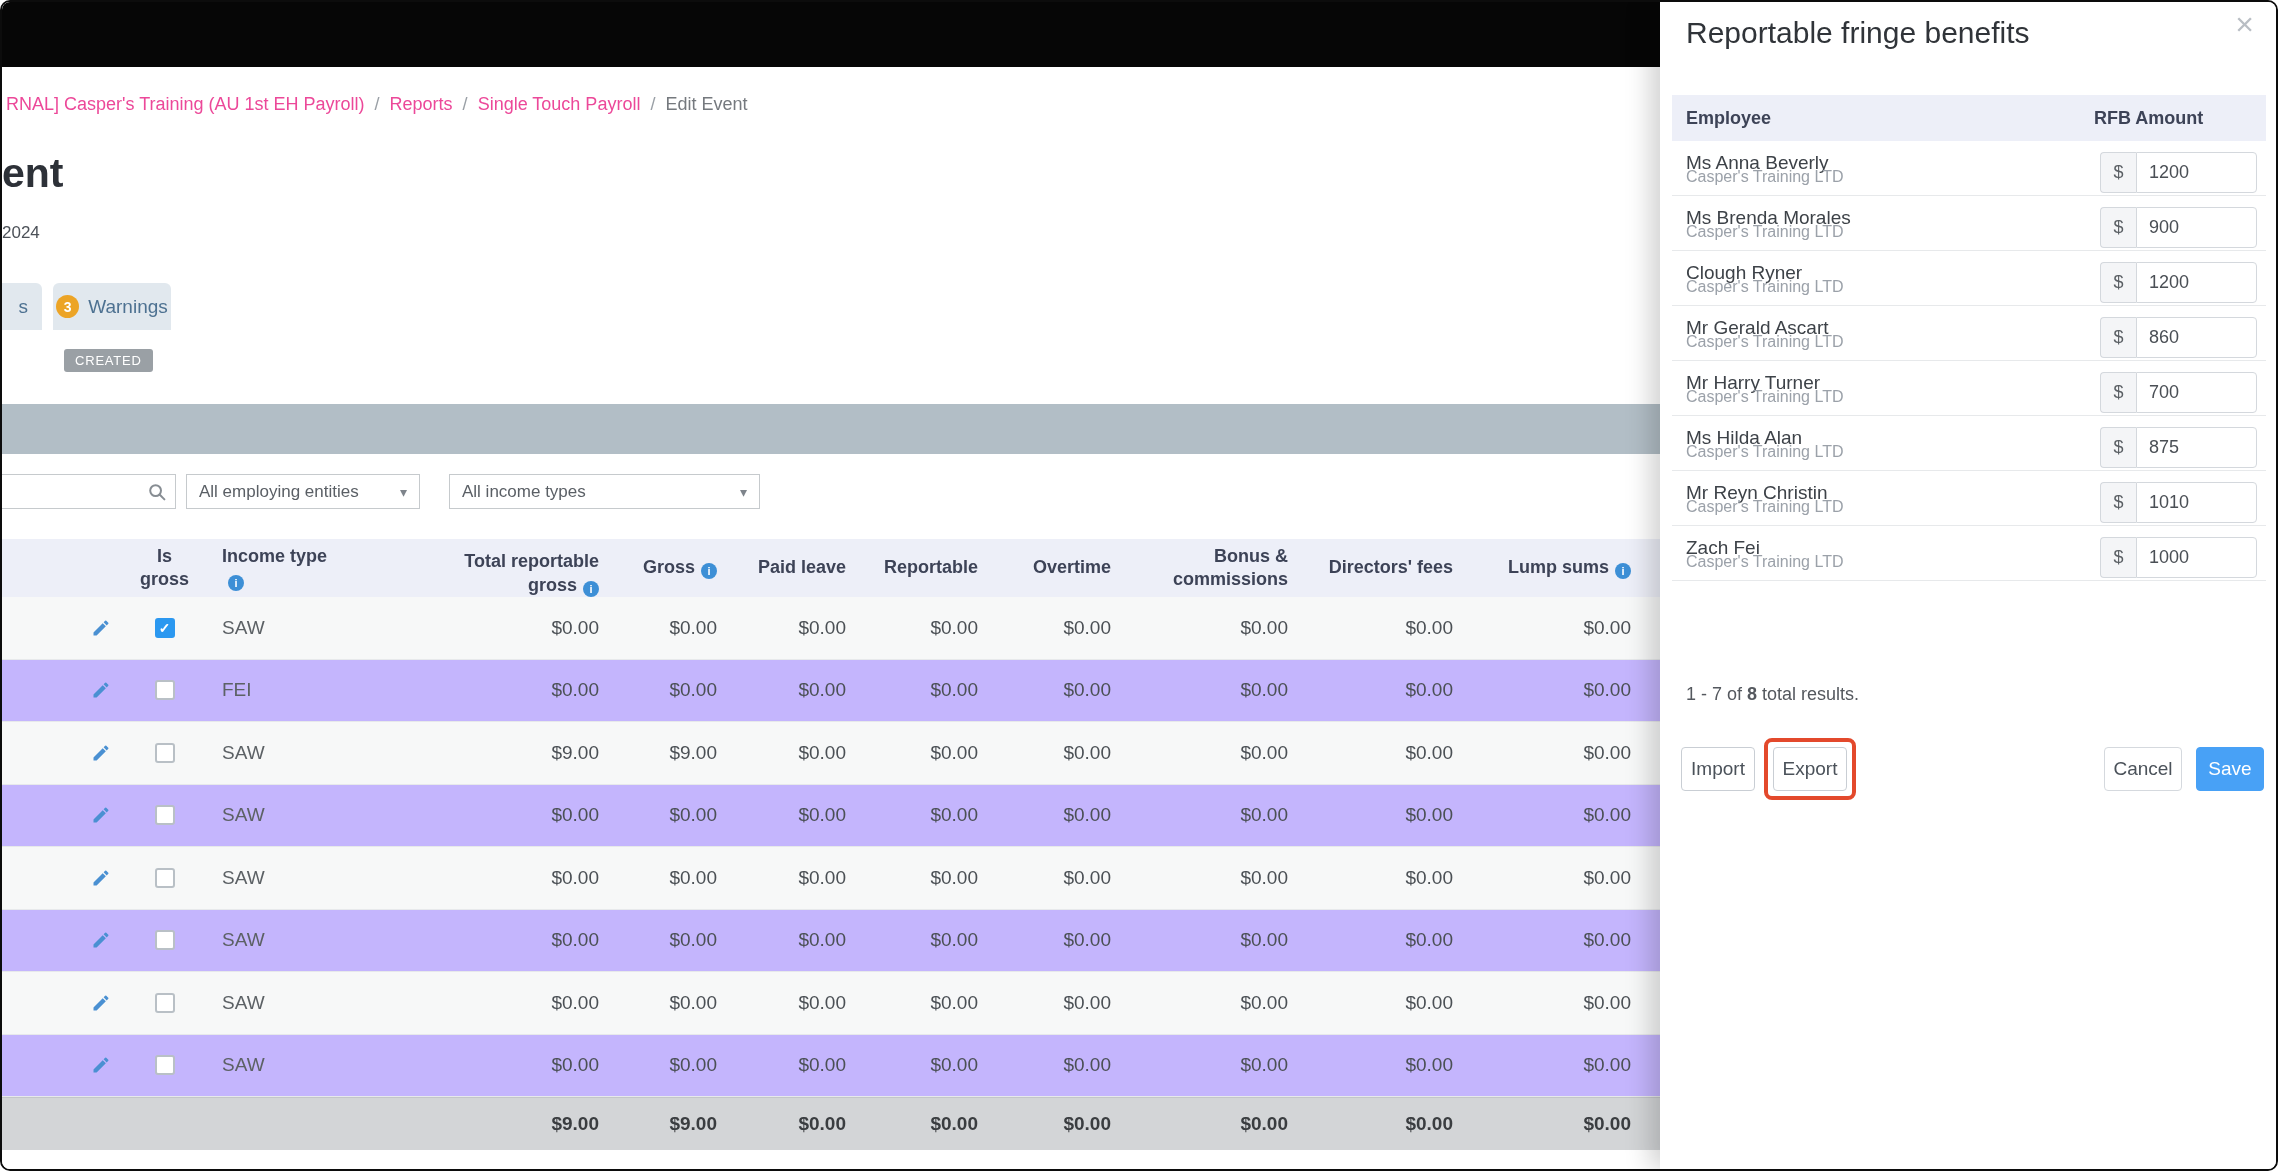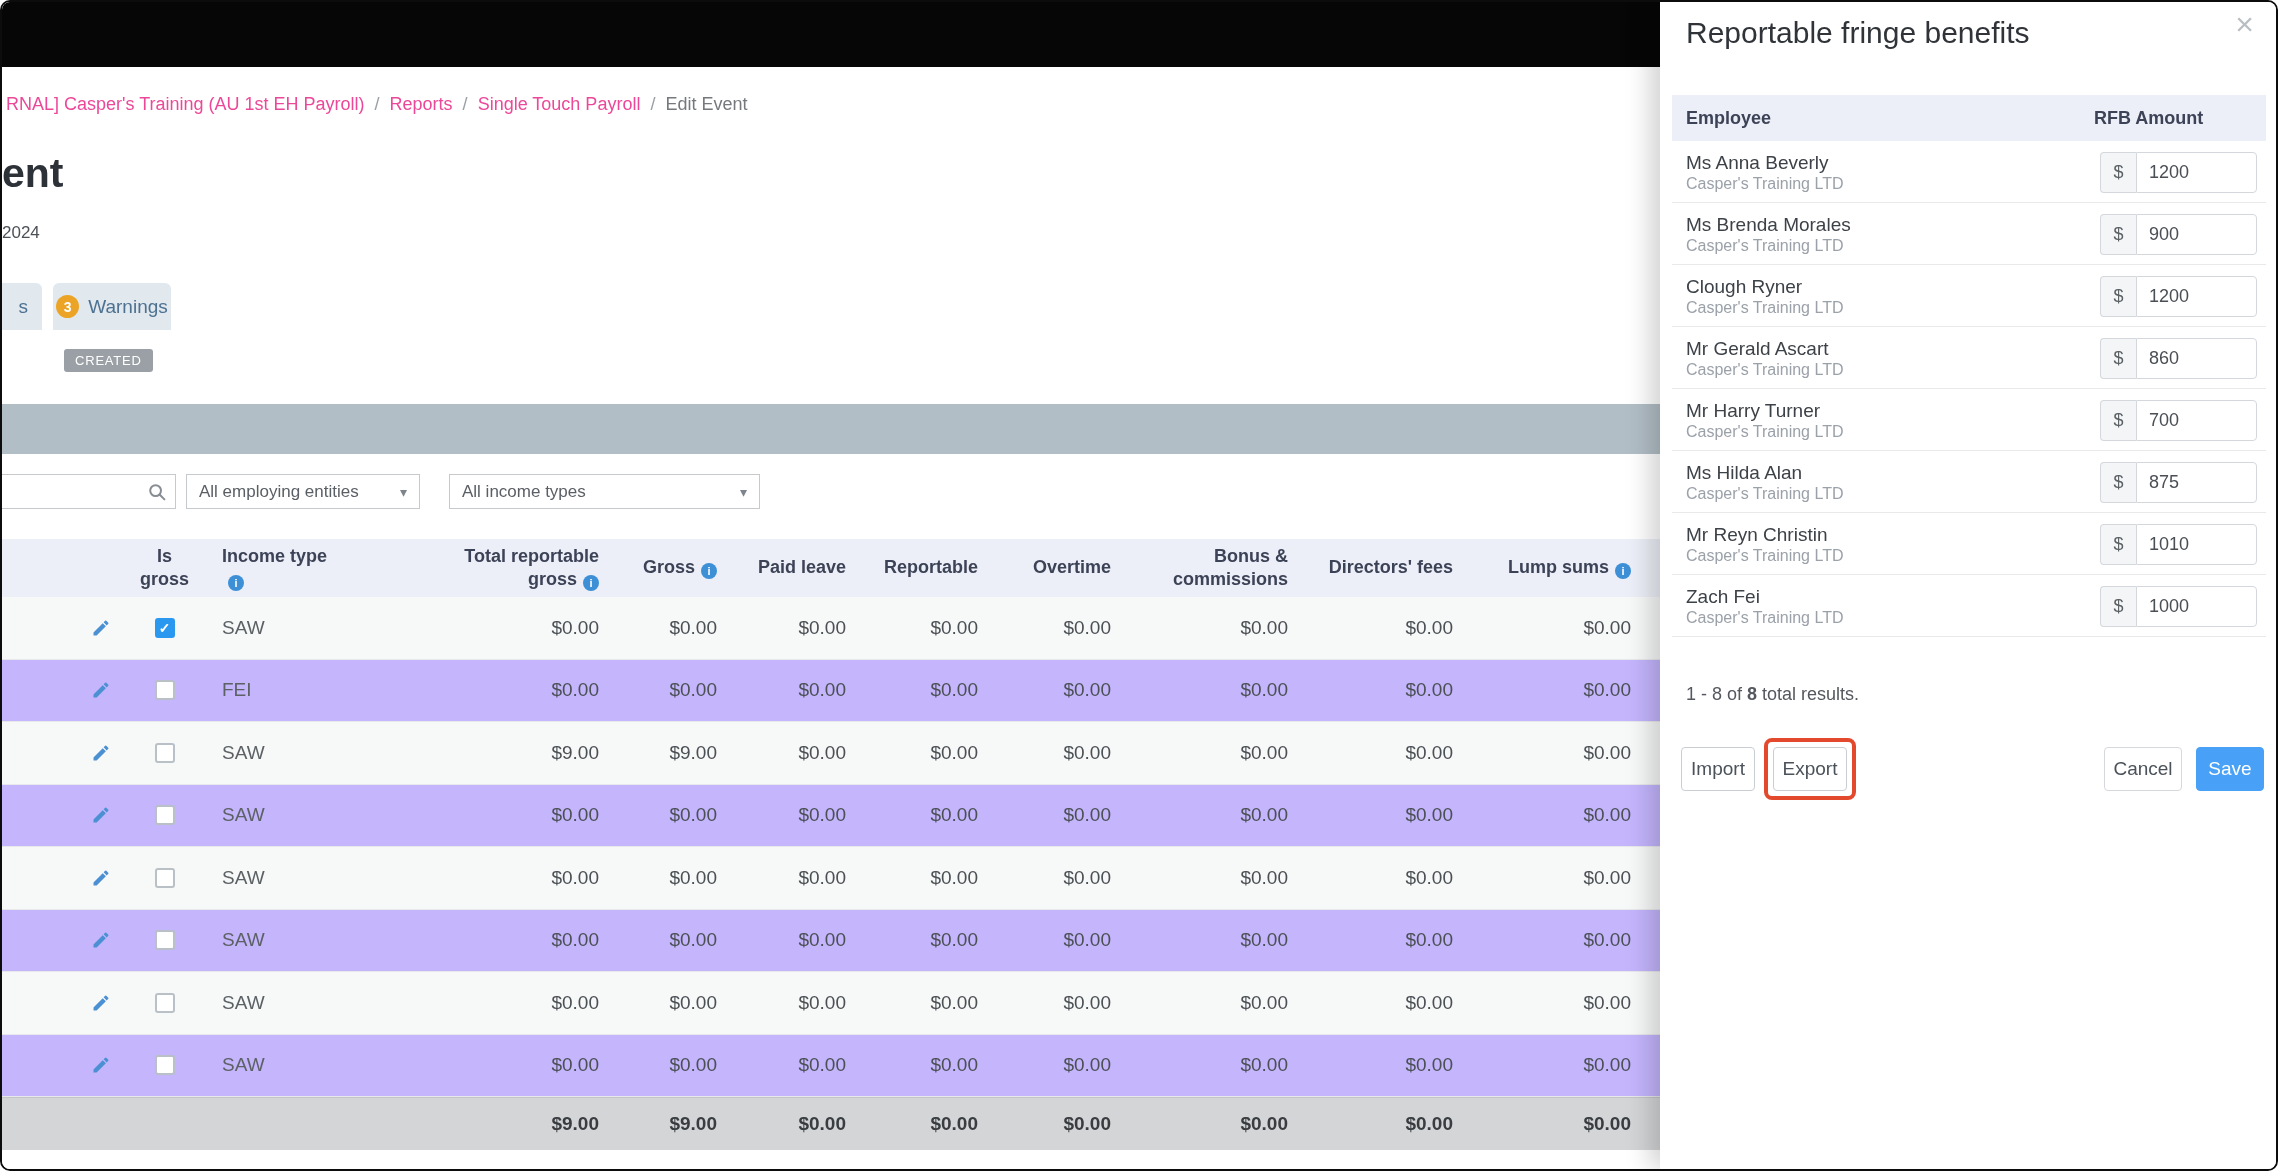--- a/index.html
+++ b/index.html
@@ -52,21 +52,21 @@
   .totals .tcell{font-weight:700;color:#3a3d40}
 
   
   .panel{position:absolute;left:1658px;top:0;right:0;bottom:0;background:#fff;box-shadow:-10px 0 24px rgba(0,0,0,.18);z-index:5}
   .panel-title{position:absolute;left:26px;top:14px;font-size:30px;color:#303439}
   .panel-close{position:absolute;right:22px;top:6px;font-size:32px;color:#b9bec4;cursor:pointer;line-height:1}
   .p-head{position:absolute;left:12px;right:10px;top:93px;height:46px;background:#edeff8;display:flex;align-items:center}
   .ph-emp{margin-left:14px;font-size:18px;font-weight:700;color:#3d4357}
   .ph-rfb{position:absolute;left:422px;font-size:18px;font-weight:700;color:#3d4357}
   #panel-rows{position:absolute;left:12px;right:10px;top:139px}
-  .p-row{position:relative;height:62px;border-bottom:1px solid #e7e9eb}
+  .p-row{position:relative;height:55px;border-bottom:1px solid #e7e9eb}
   .p-name{position:absolute;left:14px;top:11px;font-size:19px;color:#3d4248}
   .p-company{position:absolute;left:14px;bottom:9px;font-size:16px;color:#9ba1a9}
   .amount-group{position:absolute;left:428px;top:11px;height:41px;display:flex}
   .addon{width:36px;background:#f4f5f7;border:1px solid #d4d8dd;border-right:none;border-radius:4px 0 0 4px;display:flex;align-items:center;justify-content:center;font-size:18px;color:#5a5f64}
   .amount-input{width:121px;border:1px solid #d4d8dd;border-radius:0 4px 4px 0;font-size:18px;color:#4a4f55;padding:0 12px;outline:none;font-family:inherit;background:#fff}
   .results{position:absolute;left:26px;top:682px;font-size:18px;color:#54585e}
   .btn{position:absolute;top:745px;height:44px;border-radius:4px;font-size:19px;font-family:inherit;cursor:pointer;background:#fff;border:1px solid #c9ced4;color:#4b525a;text-align:center;padding:0}
   .btn-import{left:21px;width:74px}
   .btn-export{left:113px;width:74px}
   .btn-cancel{left:444px;width:78px;border-color:#d5d9de}
@@ -123,21 +123,21 @@
           <div class="hcell a-center" style="width: 65px;">
             <div class="hlines">
               <div>Is gross</div>
             </div>
           </div>
           <div class="hcell a-left" style="width: 135px;">
             <div class="hlines">
               <div>Income type<span class="info">i</span></div>
             </div>
           </div>
-          <div class="hcell a-right" style="width: 280px;">
+          <div class="hcell a-right" style="width: 280px; align-items: flex-end;">
             <div class="hlines">
               <div>Total reportable</div>
               <div>gross<span class="info">i</span></div>
             </div>
           </div>
           <div class="hcell a-right" style="width: 118px;">
             <div class="hlines">
               <div>Gross<span class="info">i</span></div>
             </div>
           </div>
@@ -438,21 +438,21 @@
         <div class="p-row">
           <div class="p-name">Zach Fei</div>
           <div class="p-company">Casper's Training LTD</div>
           <div class="amount-group">
             <span class="addon">$</span>
             <input class="amount-input" type="text" value="1000" style="">
           </div>
         </div>
       </div>
 
-    <div class="results"><span>1 - 8 of </span><b>8</b><span> total results.</span></div>
+    <div class="results"><span>1 - 7 of </span><b>8</b><span> total results.</span></div>
 
     <button class="btn btn-import">Import</button>
     <button class="btn btn-export">Export</button>
     <div class="export-highlight"></div>
     <button class="btn btn-cancel">Cancel</button>
     <button class="btn btn-save">Save</button>
   </div>
 
 </div>
 

